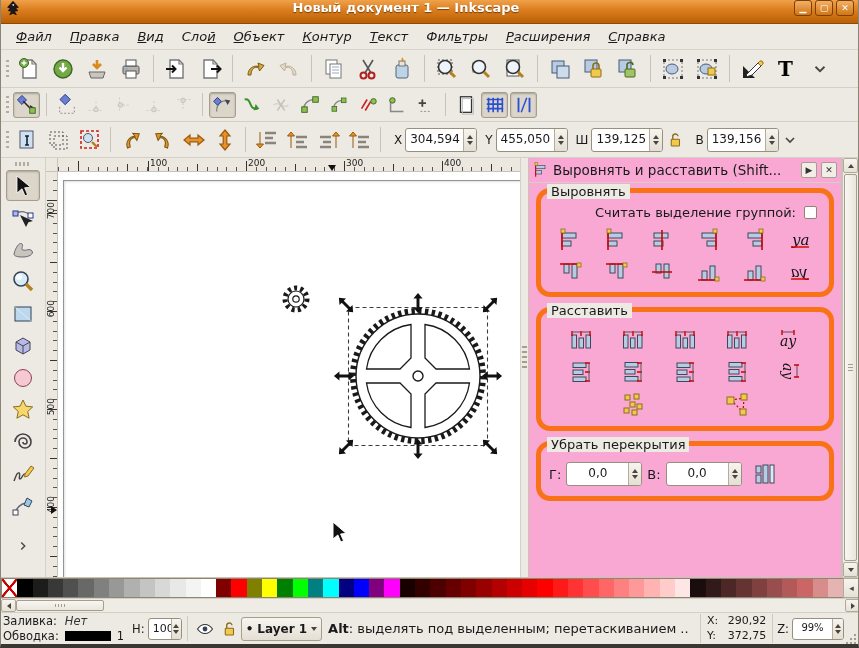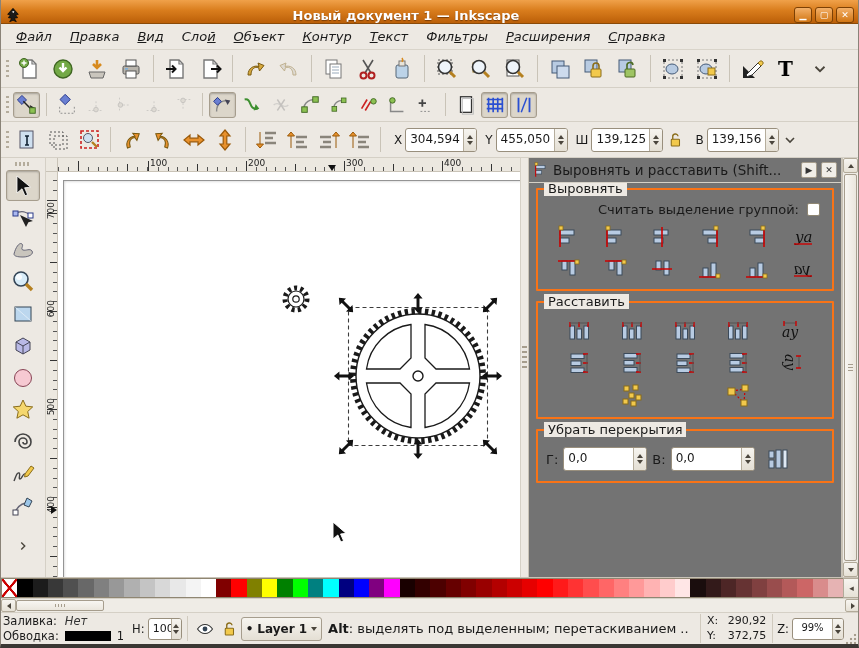--- a/index.html
+++ b/index.html
@@ -3,21 +3,21 @@
 <meta charset="utf-8">
 <style>
   html,body{margin:0;padding:0;background:#555;}
   *{box-sizing:border-box;}
   .window{position:relative;width:859px;height:648px;background:#ede9e3;
     font-family:"DejaVu Sans","Liberation Sans",sans-serif;font-size:13px;color:#1a1a1a;
     border-left:1px solid #8a8378;border-right:1px solid #8a8378;border-bottom:4px solid #3a3733;overflow:hidden;}
   .abs{position:absolute;}
   
   .titlebar{left:0;top:0;right:0;height:24px;background:linear-gradient(#f0a14a,#d97d1d 45%,#bb5f08);
-    display:flex;align-items:flex-end;padding:0 4px;border-bottom:1px solid #8a4a08;}
+    display:flex;align-items:flex-start;padding:0 4px;border-bottom:1px solid #8a4a08;}
   .titlebar .title{flex:1;text-align:center;color:#fff;font-weight:bold;font-size:13px;
     text-shadow:0 1px 1px #7a3c04;white-space:nowrap;overflow:hidden;}
   .winbtn{width:18px;height:16px;margin-left:3px;border:1px solid #7c4004;border-radius:3px;
     background:linear-gradient(#f3b069,#d27613);display:flex;align-items:center;justify-content:center;
     color:#fff;font-size:9px;line-height:1;font-weight:bold;cursor:default;}
   .applogo{width:16px;height:16px;}
   
   .menubar{left:0;top:24px;right:0;height:26px;display:flex;align-items:center;padding:0 6px;
     background:#ede9e3;border-bottom:1px solid #d9d4ca;}
   .menu-item{padding:3px 9px;white-space:nowrap;font-style:italic;}
@@ -69,40 +69,40 @@
   .marker-top{position:absolute;top:7px;width:0;height:0;border-left:4px solid transparent;border-right:4px solid transparent;border-top:6px solid #111;}
   .marker-left{position:absolute;left:5px;width:0;height:0;border-top:4px solid transparent;border-bottom:4px solid transparent;border-left:6px solid #111;}
   .canvas-area{position:absolute;left:12px;top:14px;right:0;bottom:0;background:#fff;overflow:hidden;}
   .page{position:absolute;left:5px;top:8px;width:600px;height:600px;background:#fff;
     border-left:1px solid #949494;border-top:1px solid #949494;box-shadow:inset 2px 2px 3px -2px rgba(0,0,0,.25);}
   .canvas-svg{position:absolute;left:0;top:0;}
   .splitter{width:9px;background:#ede9e3;border-left:1px solid #d5d0c6;border-right:1px solid #c9c3b7;position:relative;}
   .splitter .sgrip{position:absolute;left:1px;top:188px;width:5px;height:22px;
     background:repeating-linear-gradient(180deg,#a69d8d 0 2px,transparent 2px 5px);}
   
-  .panel{width:313px;background:#737373;display:flex;flex-direction:column;overflow:hidden;border-right:1px solid #c9c3b7;}
+  .panel{width:313px;background:#f9a8d4;display:flex;flex-direction:column;overflow:hidden;border-right:1px solid #c9c3b7;}
   .panel-header{height:25px;display:flex;align-items:center;padding:2px 4px;border-bottom:1px solid #d5d0c6;}
   .panel-header .ptitle{flex:1;font-size:13.5px;white-space:nowrap;overflow:hidden;margin-left:4px;}
   .phbtn{width:16px;height:16px;border:1px solid #a69d8d;border-radius:2px;background:#f1eee8;
     display:flex;align-items:center;justify-content:center;font-size:9px;color:#333;margin-left:4px;}
   .panel-body{flex:1;padding:5px 7px;overflow:hidden;}
-  .group{position:relative;border:2px solid #f97316;border-radius:1px;margin-bottom:10px;padding:12px 6px 6px;}
+  .group{position:relative;border:5px solid #f97316;border-radius:14px;margin-bottom:10px;padding:12px 6px 6px;text-align:center;}
   .group>.legend{position:absolute;top:-9px;left:6px;background:#ede9e3;padding:0 4px;font-size:13px;}
   .formrow{display:flex;align-items:center;margin:2px 2px 6px;}
   .combo{flex:1;display:flex;height:26px;background:#fff;border:1px solid #998f7d;border-radius:3px;overflow:hidden;margin-left:6px;}
   .combo .cval{flex:1;padding:4px 6px;font-size:13px;white-space:nowrap;overflow:hidden;}
   .combo .cbtn{width:18px;border-left:1px solid #b5ad9c;background:linear-gradient(#f6f4ef,#e4dfd4);
     display:flex;align-items:center;justify-content:center;}
   .checkrow{display:flex;align-items:center;justify-content:flex-end;gap:8px;margin:0 6px 6px;font-size:13px;}
   .checkbox{width:13px;height:13px;background:#fff;border:1px solid #8f8672;border-radius:2px;}
   .icon-grid6{display:grid;grid-template-columns:repeat(6,1fr);justify-items:center;row-gap:4px;}
   .icon-grid5{display:grid;grid-template-columns:repeat(5,1fr);justify-items:center;row-gap:4px;}
   .pibtn{width:36px;height:28px;border:1px solid transparent;border-radius:2px;display:flex;align-items:center;justify-content:center;}
   .overlap-row{display:flex;align-items:center;gap:5px;margin:2px;}
-  .overlap-row .spin{width:84px;}
+  .overlap-row .spin{width:76px;}
   .statusbar .spin{border-radius:3px;}
   
   .vscroll{width:16px;background:#efece6;border-left:1px solid #c9c3b7;display:flex;flex-direction:column;}
   .vbtn,.hbtn{height:15px;background:linear-gradient(#f7f5f0,#e6e1d6);border:1px solid #b2aa99;border-radius:2px;
     display:flex;align-items:center;justify-content:center;}
   .vthumb{flex:1;margin:1px;background:linear-gradient(90deg,#f8f6f2,#eae6dd);border:1px solid #a69d8d;border-radius:2px;position:relative;}
   .vthumb .tgrip{position:absolute;left:3px;right:3px;top:50%;height:8px;margin-top:-4px;
     background:repeating-linear-gradient(180deg,#a69d8d 0 1px,transparent 1px 3px);}
   .palette{left:0;top:577px;width:859px;height:21px;display:flex;background:#ede9e3;border-top:1px solid #c9c3b7;}
   .swatches{flex:1;display:flex;overflow:hidden;border:1px solid #8f8672;border-right:none;}

